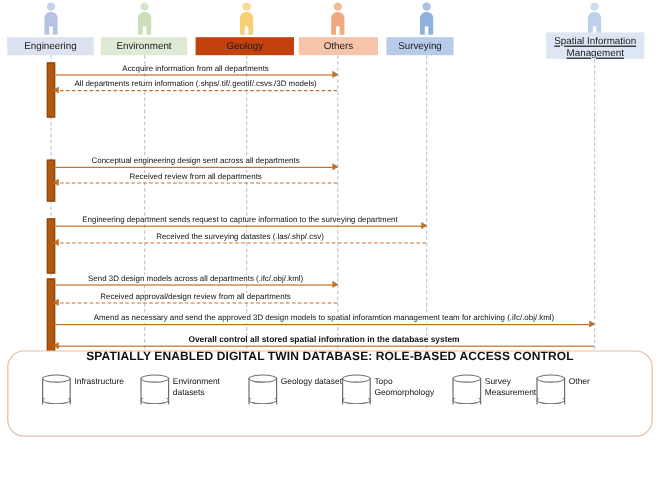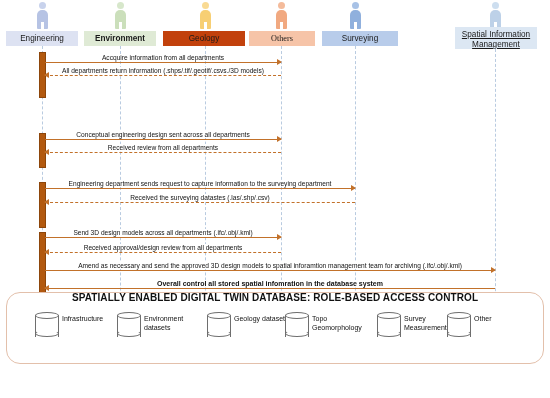--- a/index.html
+++ b/index.html
@@ -76,30 +76,30 @@
       </div>
       <div class="actor" style="left: 486px; top: 2px;">
         <div class="head" style="background:#cddeef"></div>
         <div class="body" style="background:#bdd1e8"></div>
       </div>
     </div>
   <div id="pboxes-layer">
       <div class="pbox" style="left: 6px; width: 72px; background: rgb(221, 226, 242); top: 31px; height: 15px;">
         <div>Engineering</div>
       </div>
-      <div class="pbox" style="left: 84px; width: 72px; background: rgb(223, 234, 213); top: 31px; height: 15px; font-weight: bold;">
+      <div class="pbox" style="left: 84px; width: 72px; background: rgb(223, 234, 213); top: 31px; height: 15px;">
         <div>Environment</div>
       </div>
       <div class="pbox" style="left: 163px; width: 82px; background: #c2410c; top: 31px; height: 15px;">
         <div>Geology</div>
       </div>
-      <div class="pbox" style="left: 249px; width: 66px; background: rgb(246, 196, 168); top: 31px; height: 15px; font-family: Liberation Serif, serif;">
+      <div class="pbox" style="left: 249px; width: 66px; background: rgb(246, 196, 168); top: 31px; height: 15px;">
         <div>Others</div>
       </div>
-      <div class="pbox" style="left: 322px; width: 76px; background: rgb(184, 204, 234); top: 31px; height: 15px;">
+      <div class="pbox" style="left: 322px; width: 56px; background: rgb(184, 204, 234); top: 31px; height: 15px;">
         <div>Surveying</div>
       </div>
       <div class="pbox" style="left: 455px; width: 82px; background: rgb(220, 231, 243); top: 27px; height: 22px; text-decoration: underline;">
         <div>Spatial Information Management</div>
       </div>
     </div>
   <div id="lifelines-layer">
       <div class="lifeline" style="left: 42px; top: 46px; height: 310px;"></div>
       <div class="lifeline" style="left: 120px; top: 46px; height: 310px;"></div>
       <div class="lifeline" style="left: 205px; top: 46px; height: 310px;"></div>

